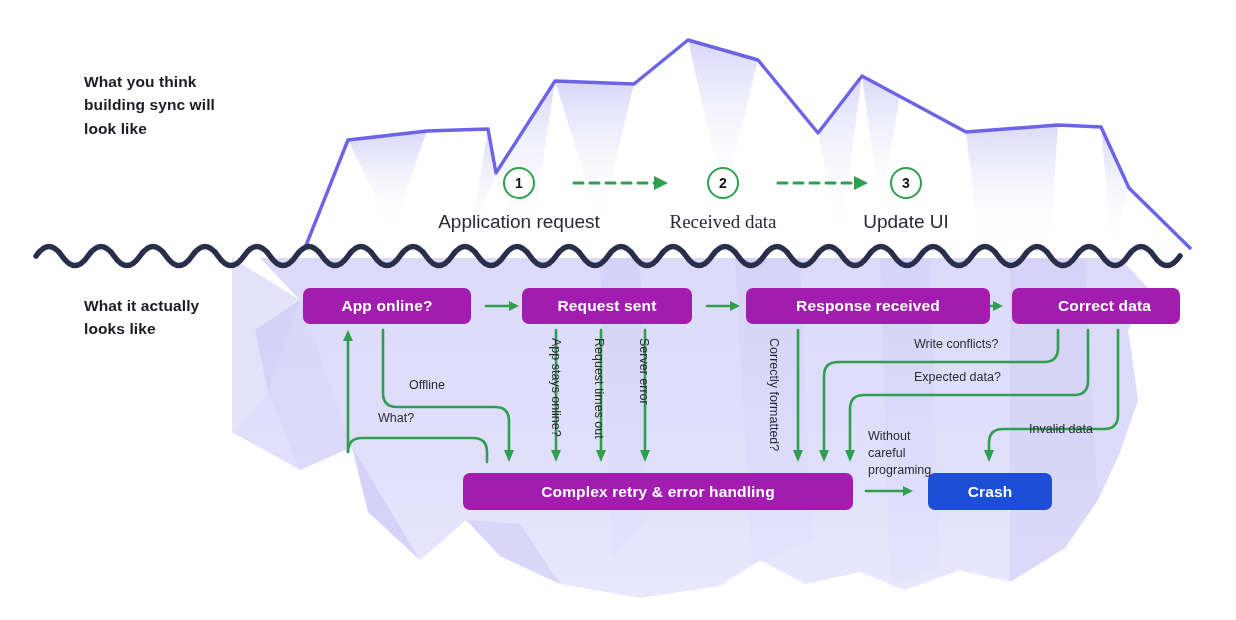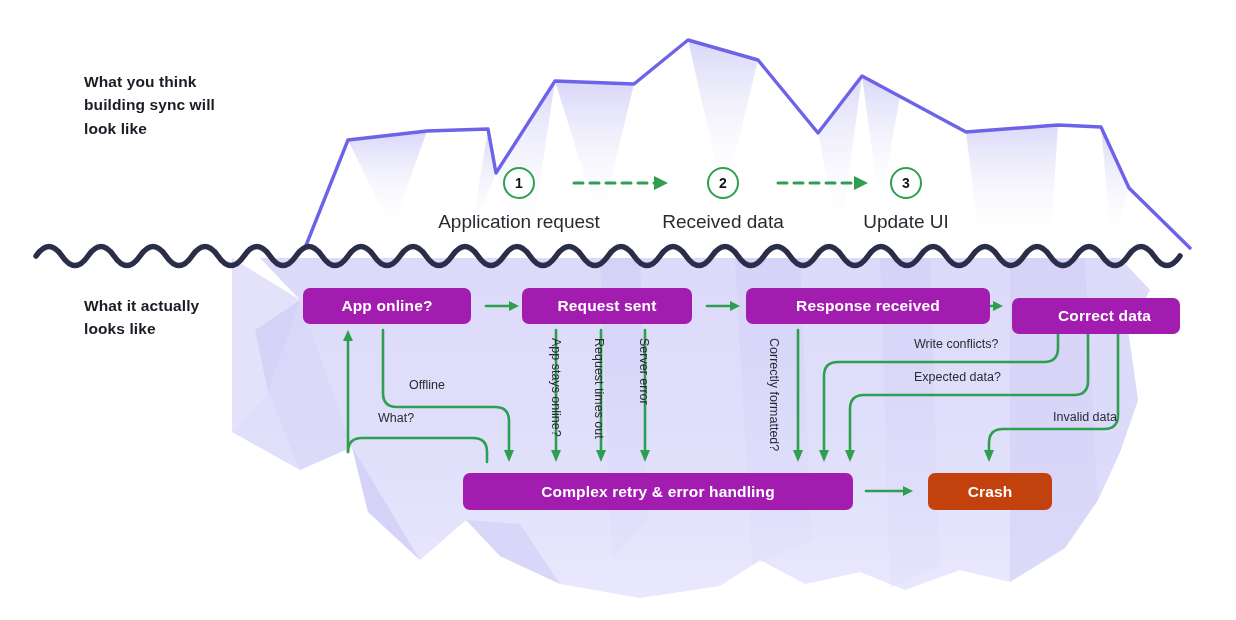--- a/index.html
+++ b/index.html
@@ -62,44 +62,44 @@
     margin-top: 12px;
     font-size: 19px;
     color: #2a2a34;
     white-space: nowrap;
     font-weight: 400;
   }
   #step-1 { left: 503px; top: 167px; }
   #step-2 { left: 707px; top: 167px; }
   #step-3 { left: 890px; top: 167px; }
   #step-1 .step-label { margin-left: -82px; margin-right: -82px; }
-  #step-2 .step-label { margin-left: -62px; margin-right: -62px; }
+  #step-2 .step-label { margin-left: -62px; margin-right: -62px; font-family: Liberation Serif, serif; }
   #step-3 .step-label { margin-left: -40px; margin-right: -40px; }
 
   
   .node {
     position: absolute;
     display: flex;
     align-items: center;
     justify-content: center;
     border-radius: 7px;
     background: #a21caf;
     color: #ffffff;
     font-size: 15.5px;
     font-weight: 700;
     letter-spacing: .15px;
     white-space: nowrap;
     box-sizing: border-box;
   }
-  .node.crash { background: #c2410c; }
+  .node.crash { background: #1d4ed8; }
 
   #node-app       { left: 303px;  top: 288px; width: 168px; height: 36px; }
   #node-request   { left: 522px;  top: 288px; width: 170px; height: 36px; }
   #node-response  { left: 746px;  top: 288px; width: 244px; height: 36px; }
-  #node-correct   { left: 1012px; top: 298px; width: 168px; height: 36px; padding-left: 17px; }
+  #node-correct   { left: 1012px; top: 288px; width: 168px; height: 36px; padding-left: 17px; }
   #node-complex   { left: 463px;  top: 473px; width: 390px; height: 37px; }
   #node-crash     { left: 928px;  top: 473px; width: 124px; height: 37px; }
 
   
   .edge-label {
     position: absolute;
     font-size: 12.5px;
     color: #2a2a34;
     white-space: nowrap;
     font-weight: 400;
@@ -111,21 +111,21 @@
   .edge-label.multi { white-space: pre-line; line-height: 1.35; text-align: left; }
 
   #lbl-offline    { left: 409px; top: 378px; }
   #lbl-retry      { left: 378px; top: 411px; }
   #lbl-appstays   { left: 563px; top: 338px; }
   #lbl-timesout   { left: 606px; top: 338px; }
   #lbl-servererr  { left: 651px; top: 338px; }
   #lbl-formatted  { left: 781px; top: 338px; }
   #lbl-write      { left: 914px; top: 337px; }
   #lbl-expected   { left: 914px; top: 370px; }
-  #lbl-invalid    { left: 1029px; top: 410px; margin-left: 24px; }
+  #lbl-invalid    { left: 1029px; top: 422px; }
   #lbl-without    { left: 868px; top: 428px; }
 </style>
 </head>
 <body>
 
 <div id="stage">
 
   <svg id="art" viewBox="0 0 1236 620">
     <defs>
       <linearGradient id="facetA" x1="0" y1="0" x2="0" y2="1">
@@ -272,14 +272,17 @@
   <div class="edge-label" id="lbl-retry">What?</div>
 
   <div class="edge-label vert" id="lbl-appstays">App stays online?</div>
   <div class="edge-label vert" id="lbl-timesout">Request times out</div>
   <div class="edge-label vert" id="lbl-servererr">Server error</div>
   <div class="edge-label vert" id="lbl-formatted">Correctly formatted?</div>
 
   <div class="edge-label" id="lbl-write">Write conflicts?</div>
   <div class="edge-label" id="lbl-expected">Expected data?</div>
   <div class="edge-label" id="lbl-invalid">Invalid data</div>
+  <div class="edge-label multi" id="lbl-without">Without
+careful
+programing</div>
 
 </div>
 
 </body></html>

